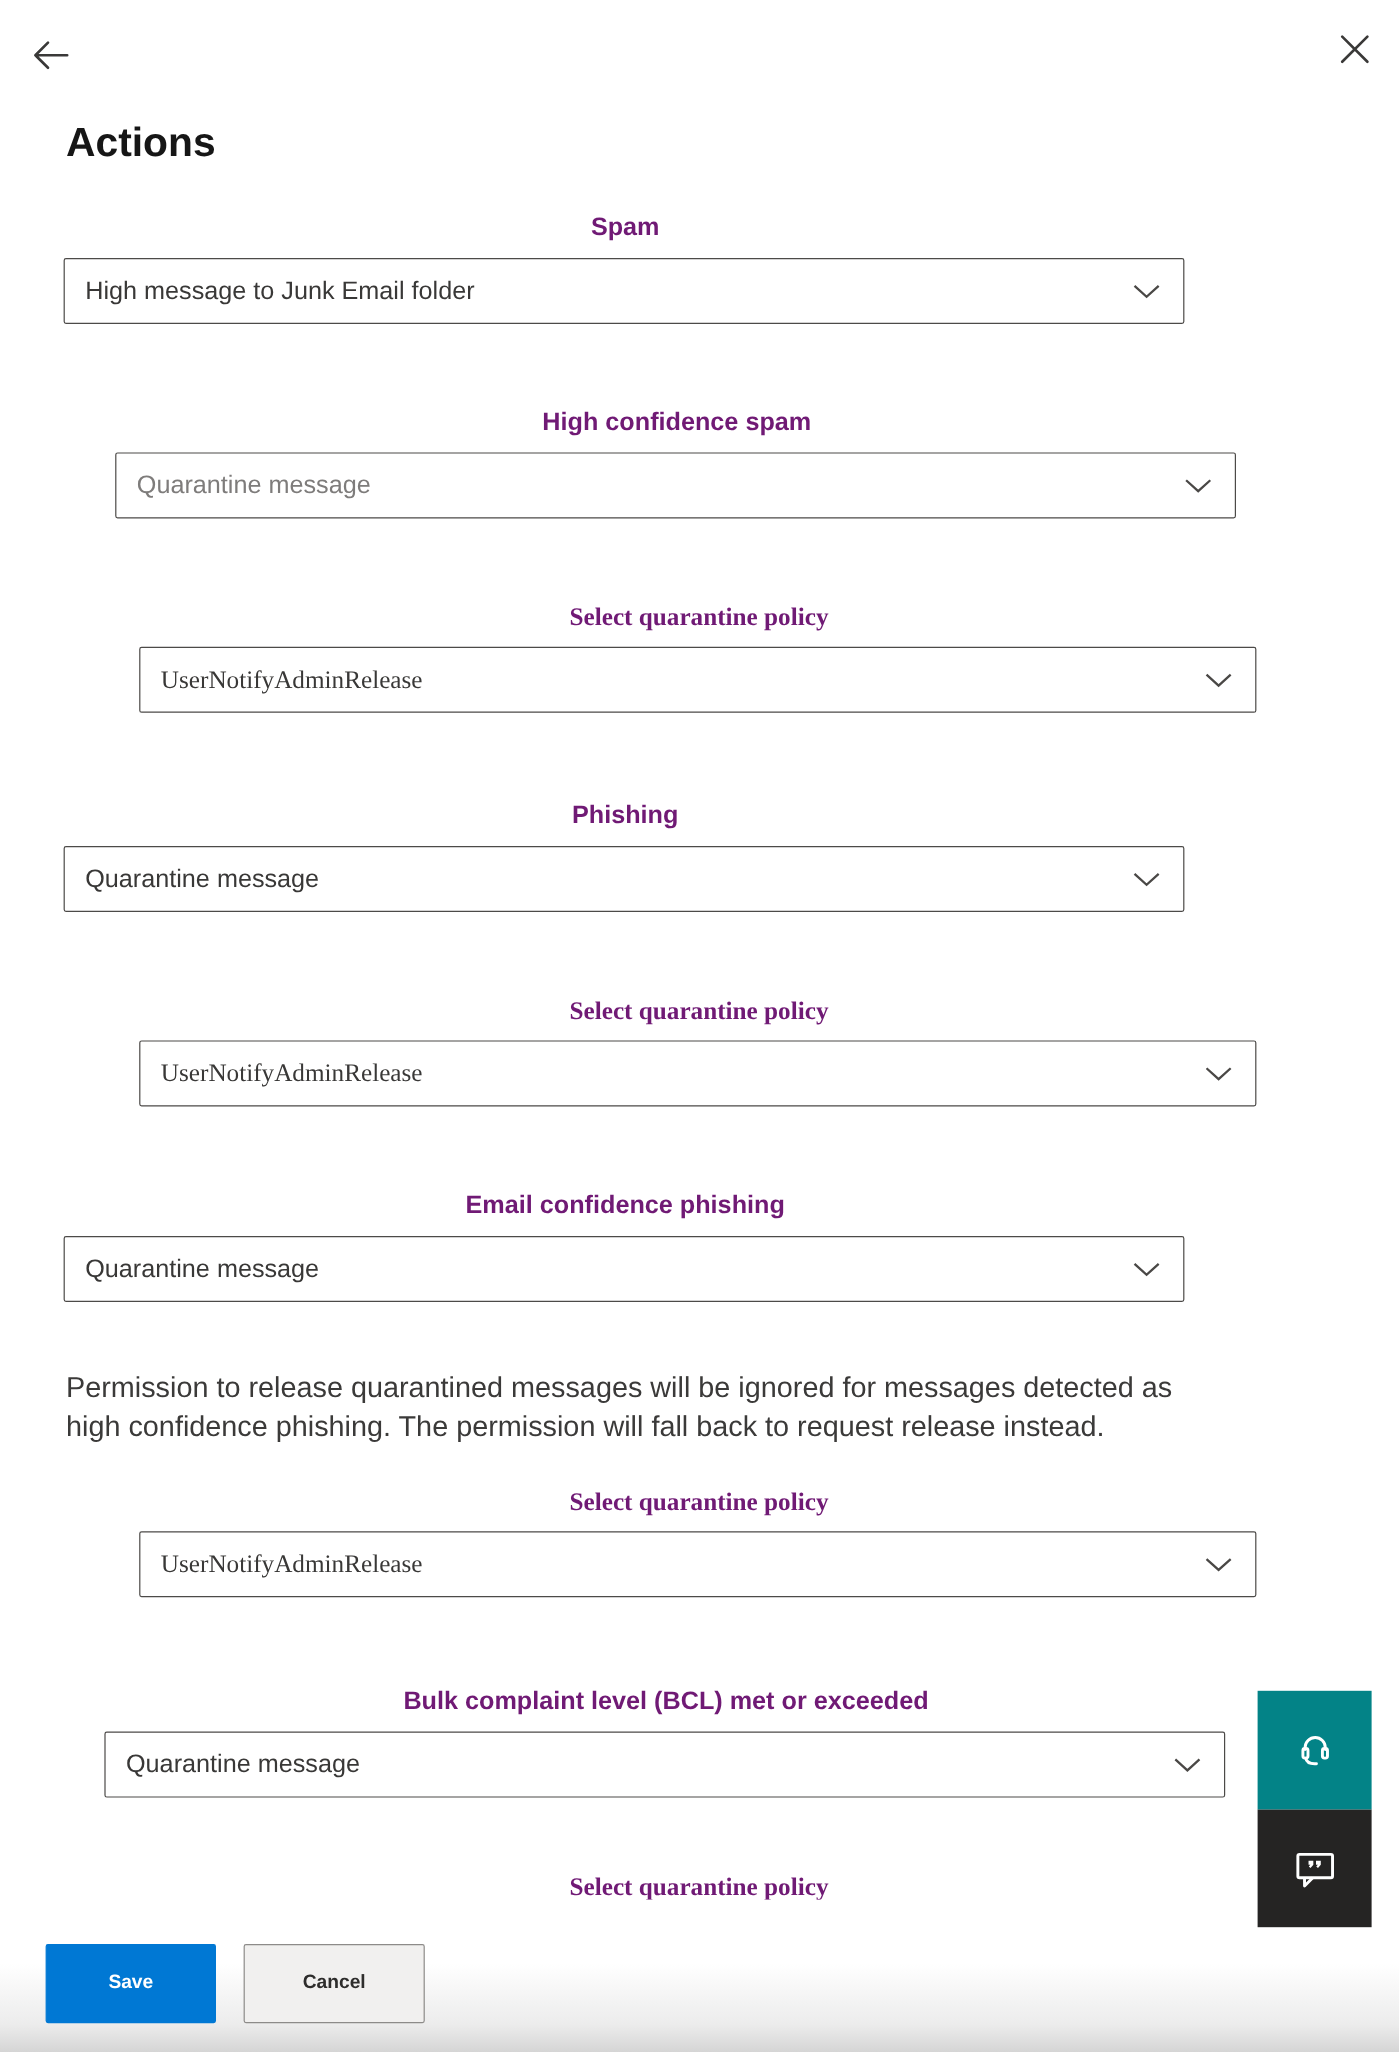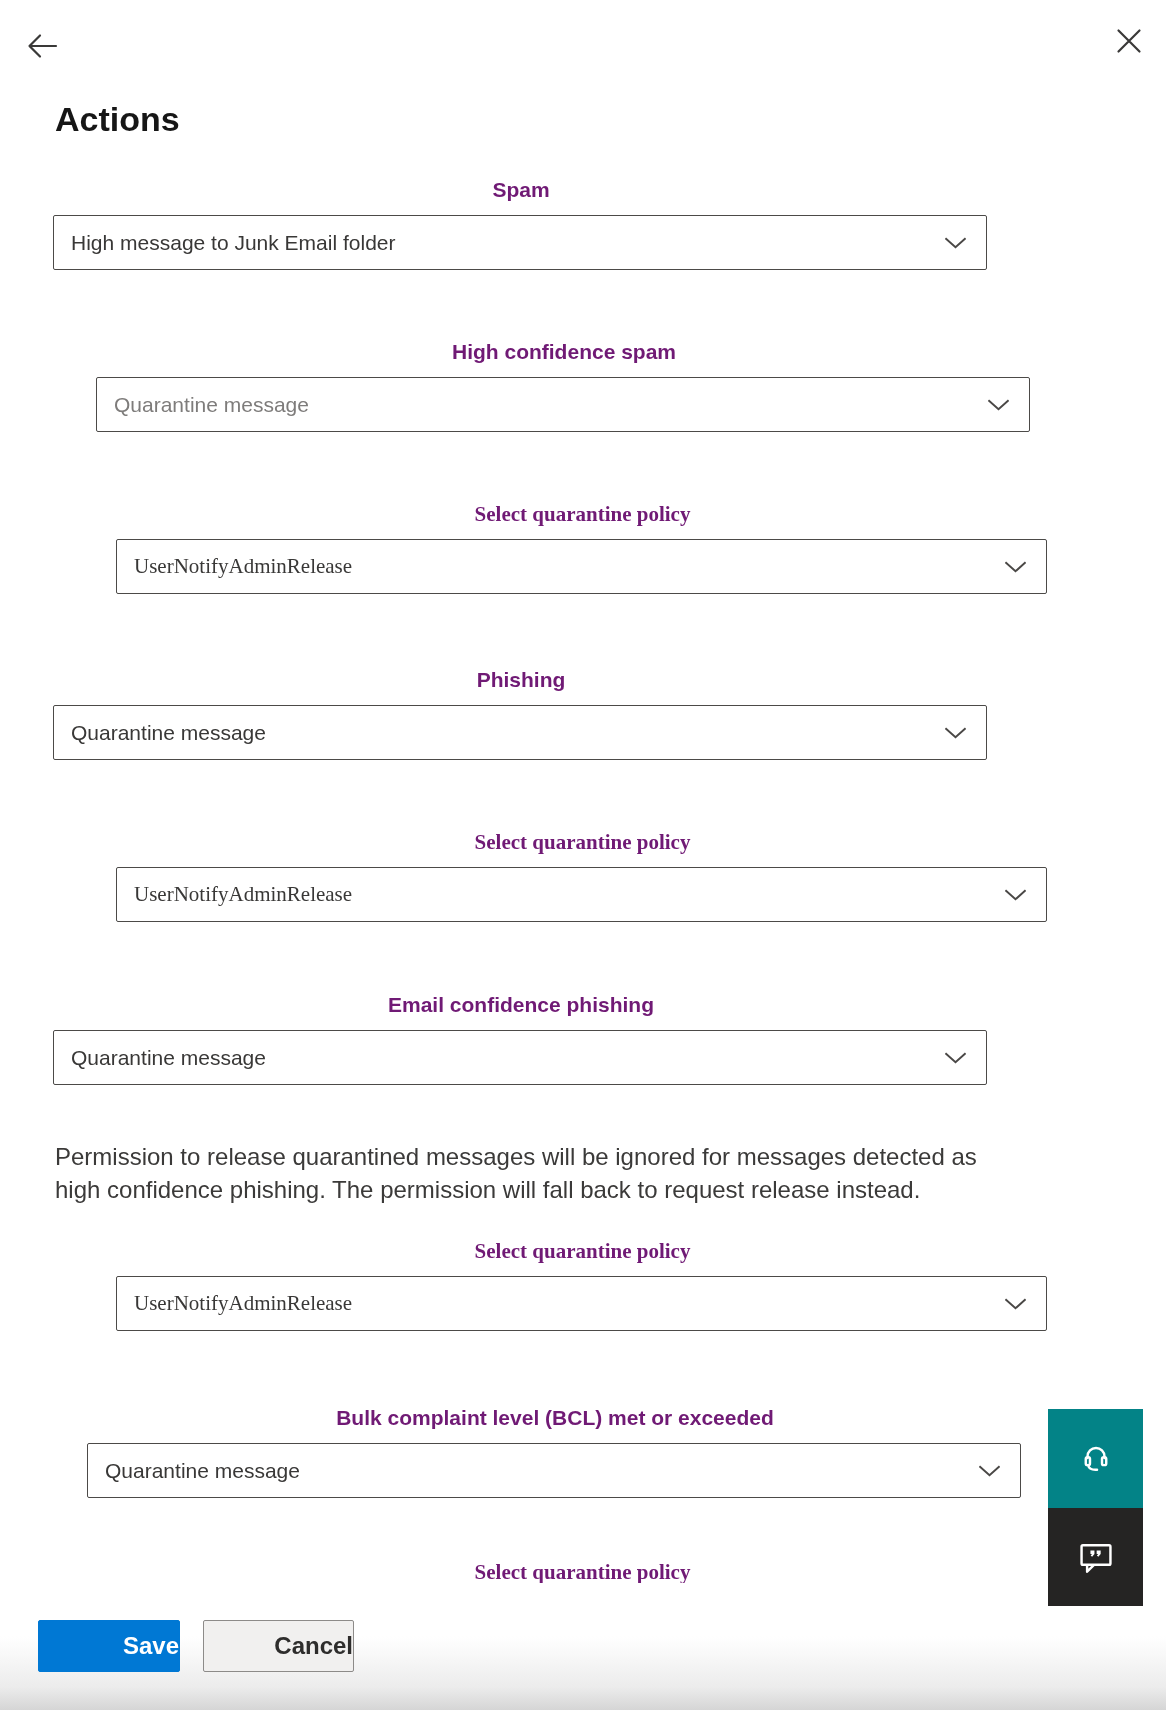--- a/index.html
+++ b/index.html
@@ -52,22 +52,22 @@
     position:absolute; left:55px; top:1140px; width:1010px; z-index:1;
     font-size:24px; line-height:33px; color:#3b3a39; white-space:pre-line;
   }
 
   
   .footer {
     position:absolute; left:0; top:1583px; width:1166px; height:127px; z-index:20;
     background:linear-gradient(to bottom, #ffffff 0%, #ffffff 42%, #ececec 82%, #d5d5d5 100%);
   }
   .btn {
-    position:absolute; top:37px; height:52px; border-radius:2px;
-    font-family:"Liberation Sans", sans-serif; font-size:24px; font-weight:600; cursor:pointer;text-align:right;
+    position:absolute; top:37px; height:66px; border-radius:2px;
+    font-family:"Liberation Sans", sans-serif; font-size:16px; font-weight:600; cursor:pointer;
   }
   .btn.primary { left:38px; width:142px; background:var(--accent,#0078d4); border:1px solid var(--accent,#0078d4); color:#ffffff; }
   .btn.secondary { left:203px; width:151px; background:#f1f0ef; border:1px solid #8d8b89; color:#2e2d2c; }
 
   
   .float-btn {
     position:absolute; left:1048px; width:95px; border:none; cursor:pointer; z-index:30;
     display:flex; align-items:center; justify-content:center;
   }
   #help-btn { top:1409px; height:99px; background:var(--help,#038387); }

